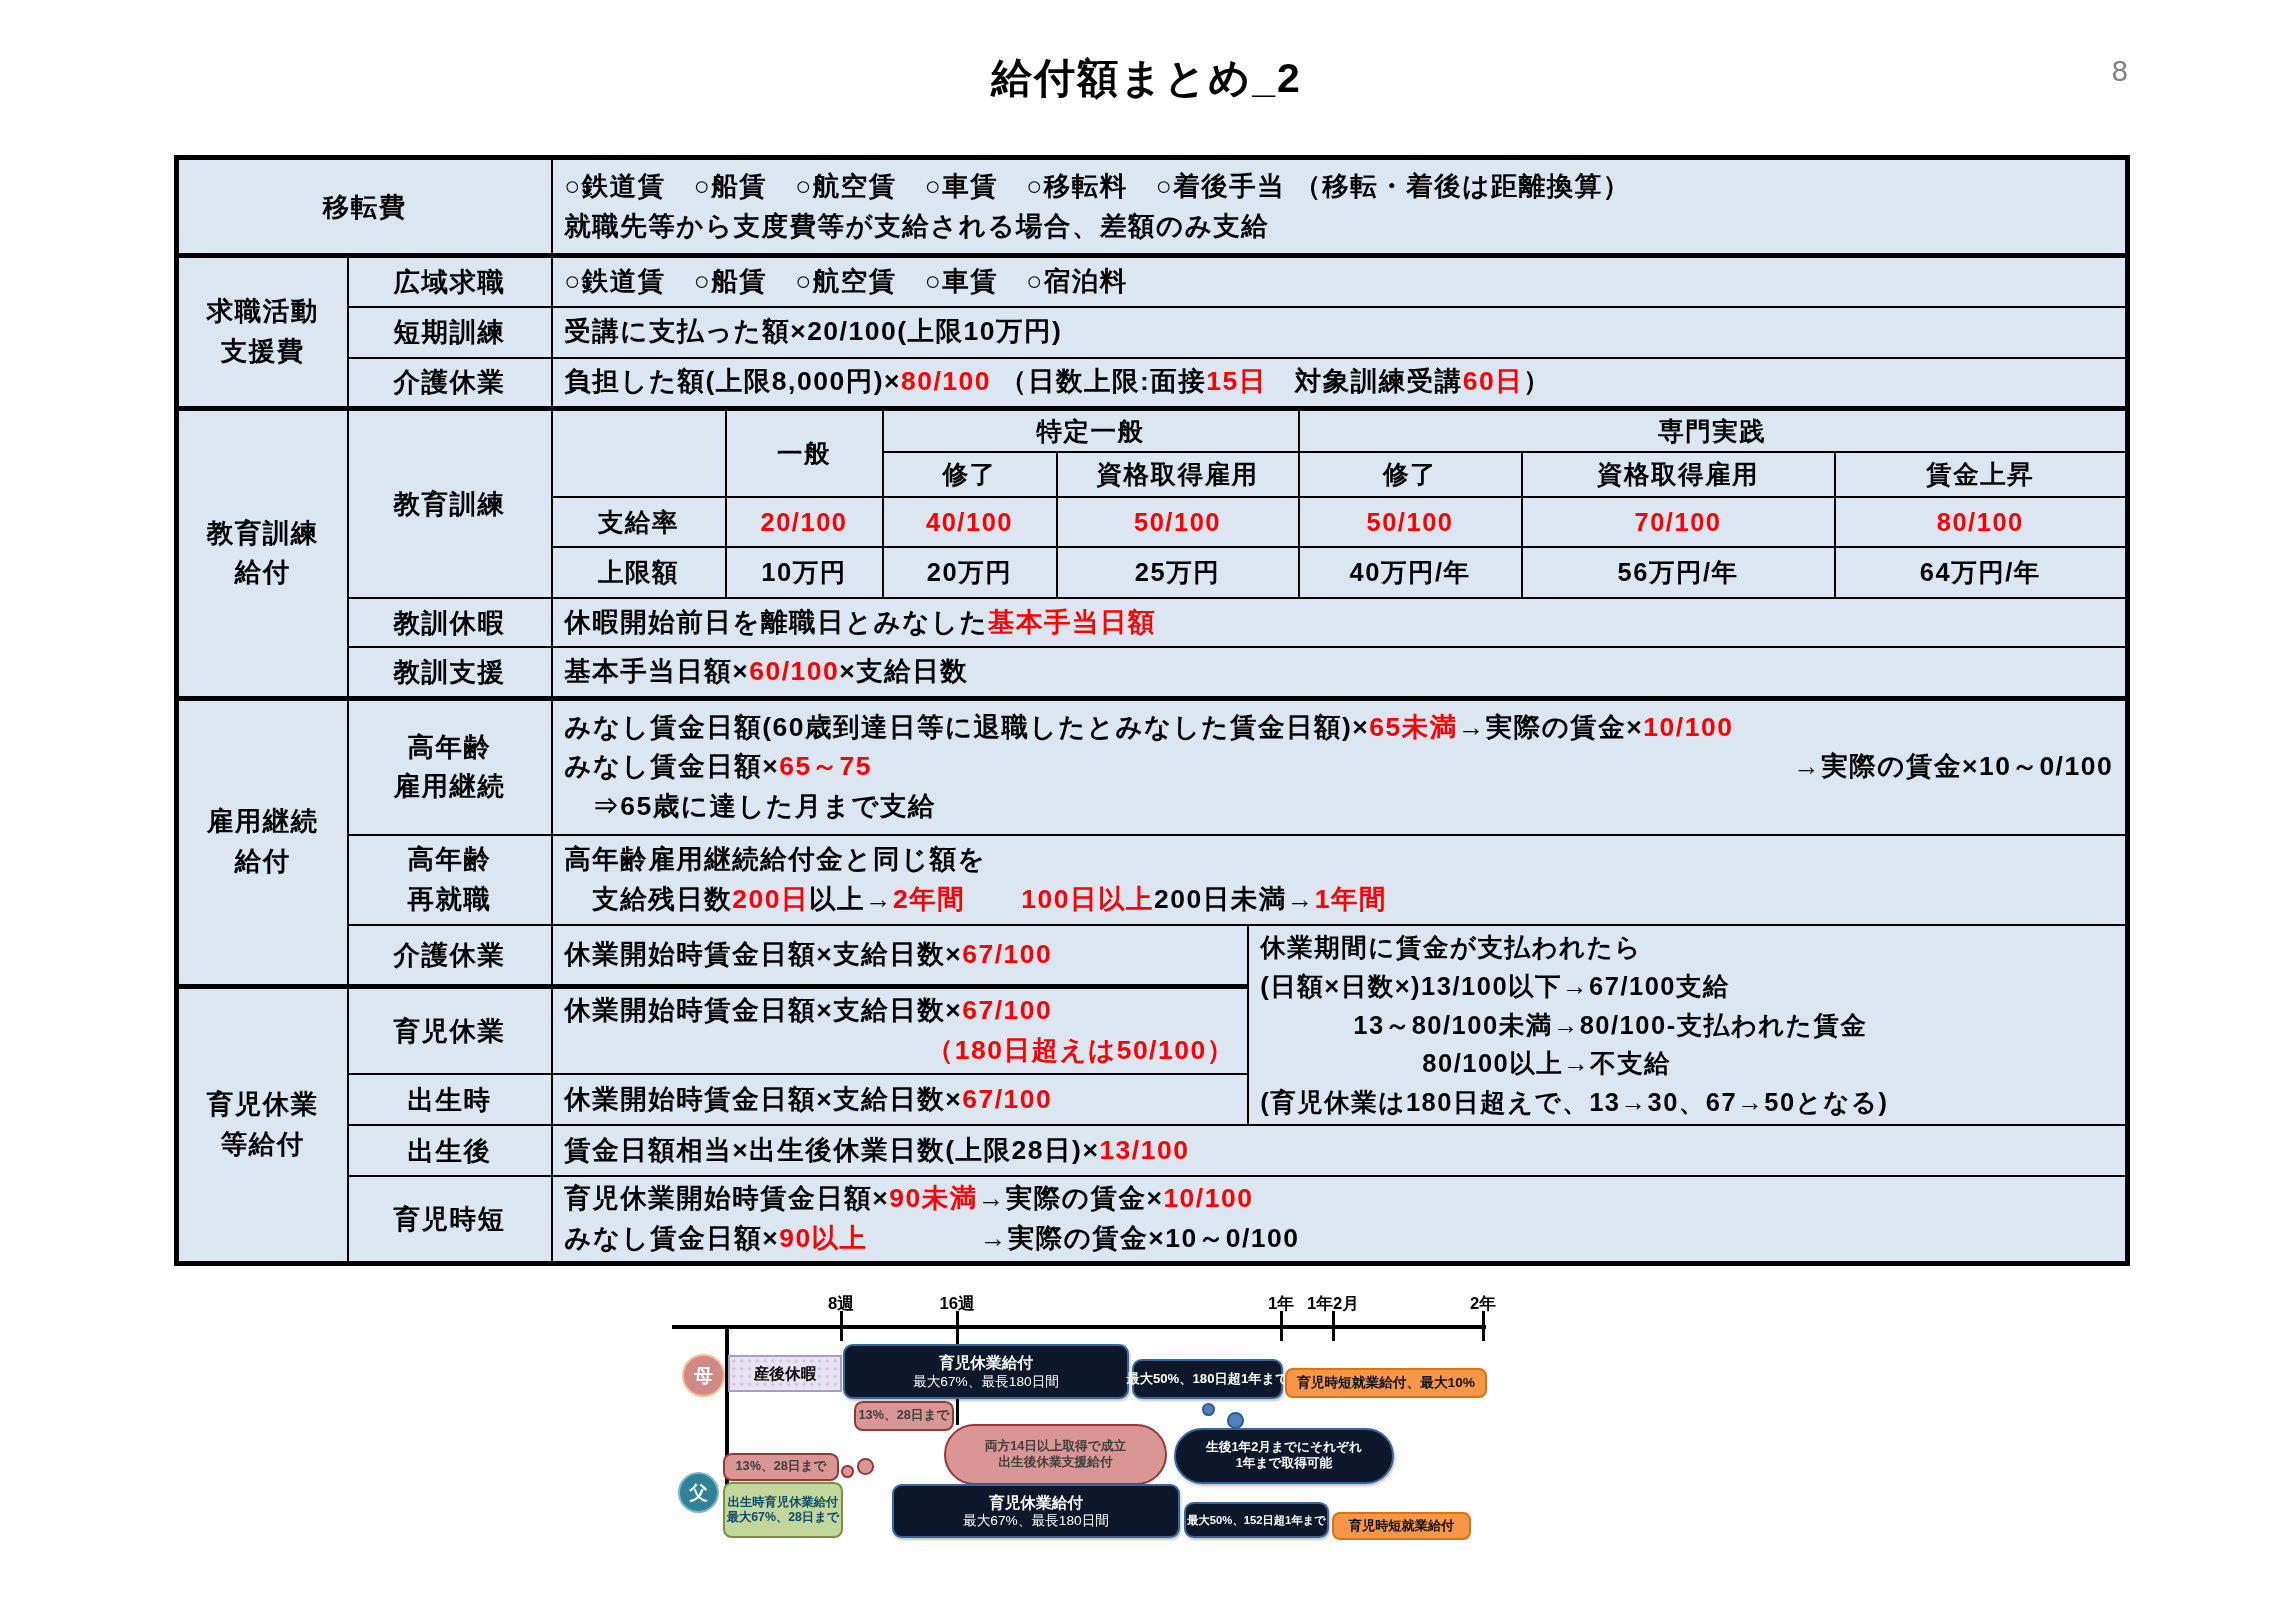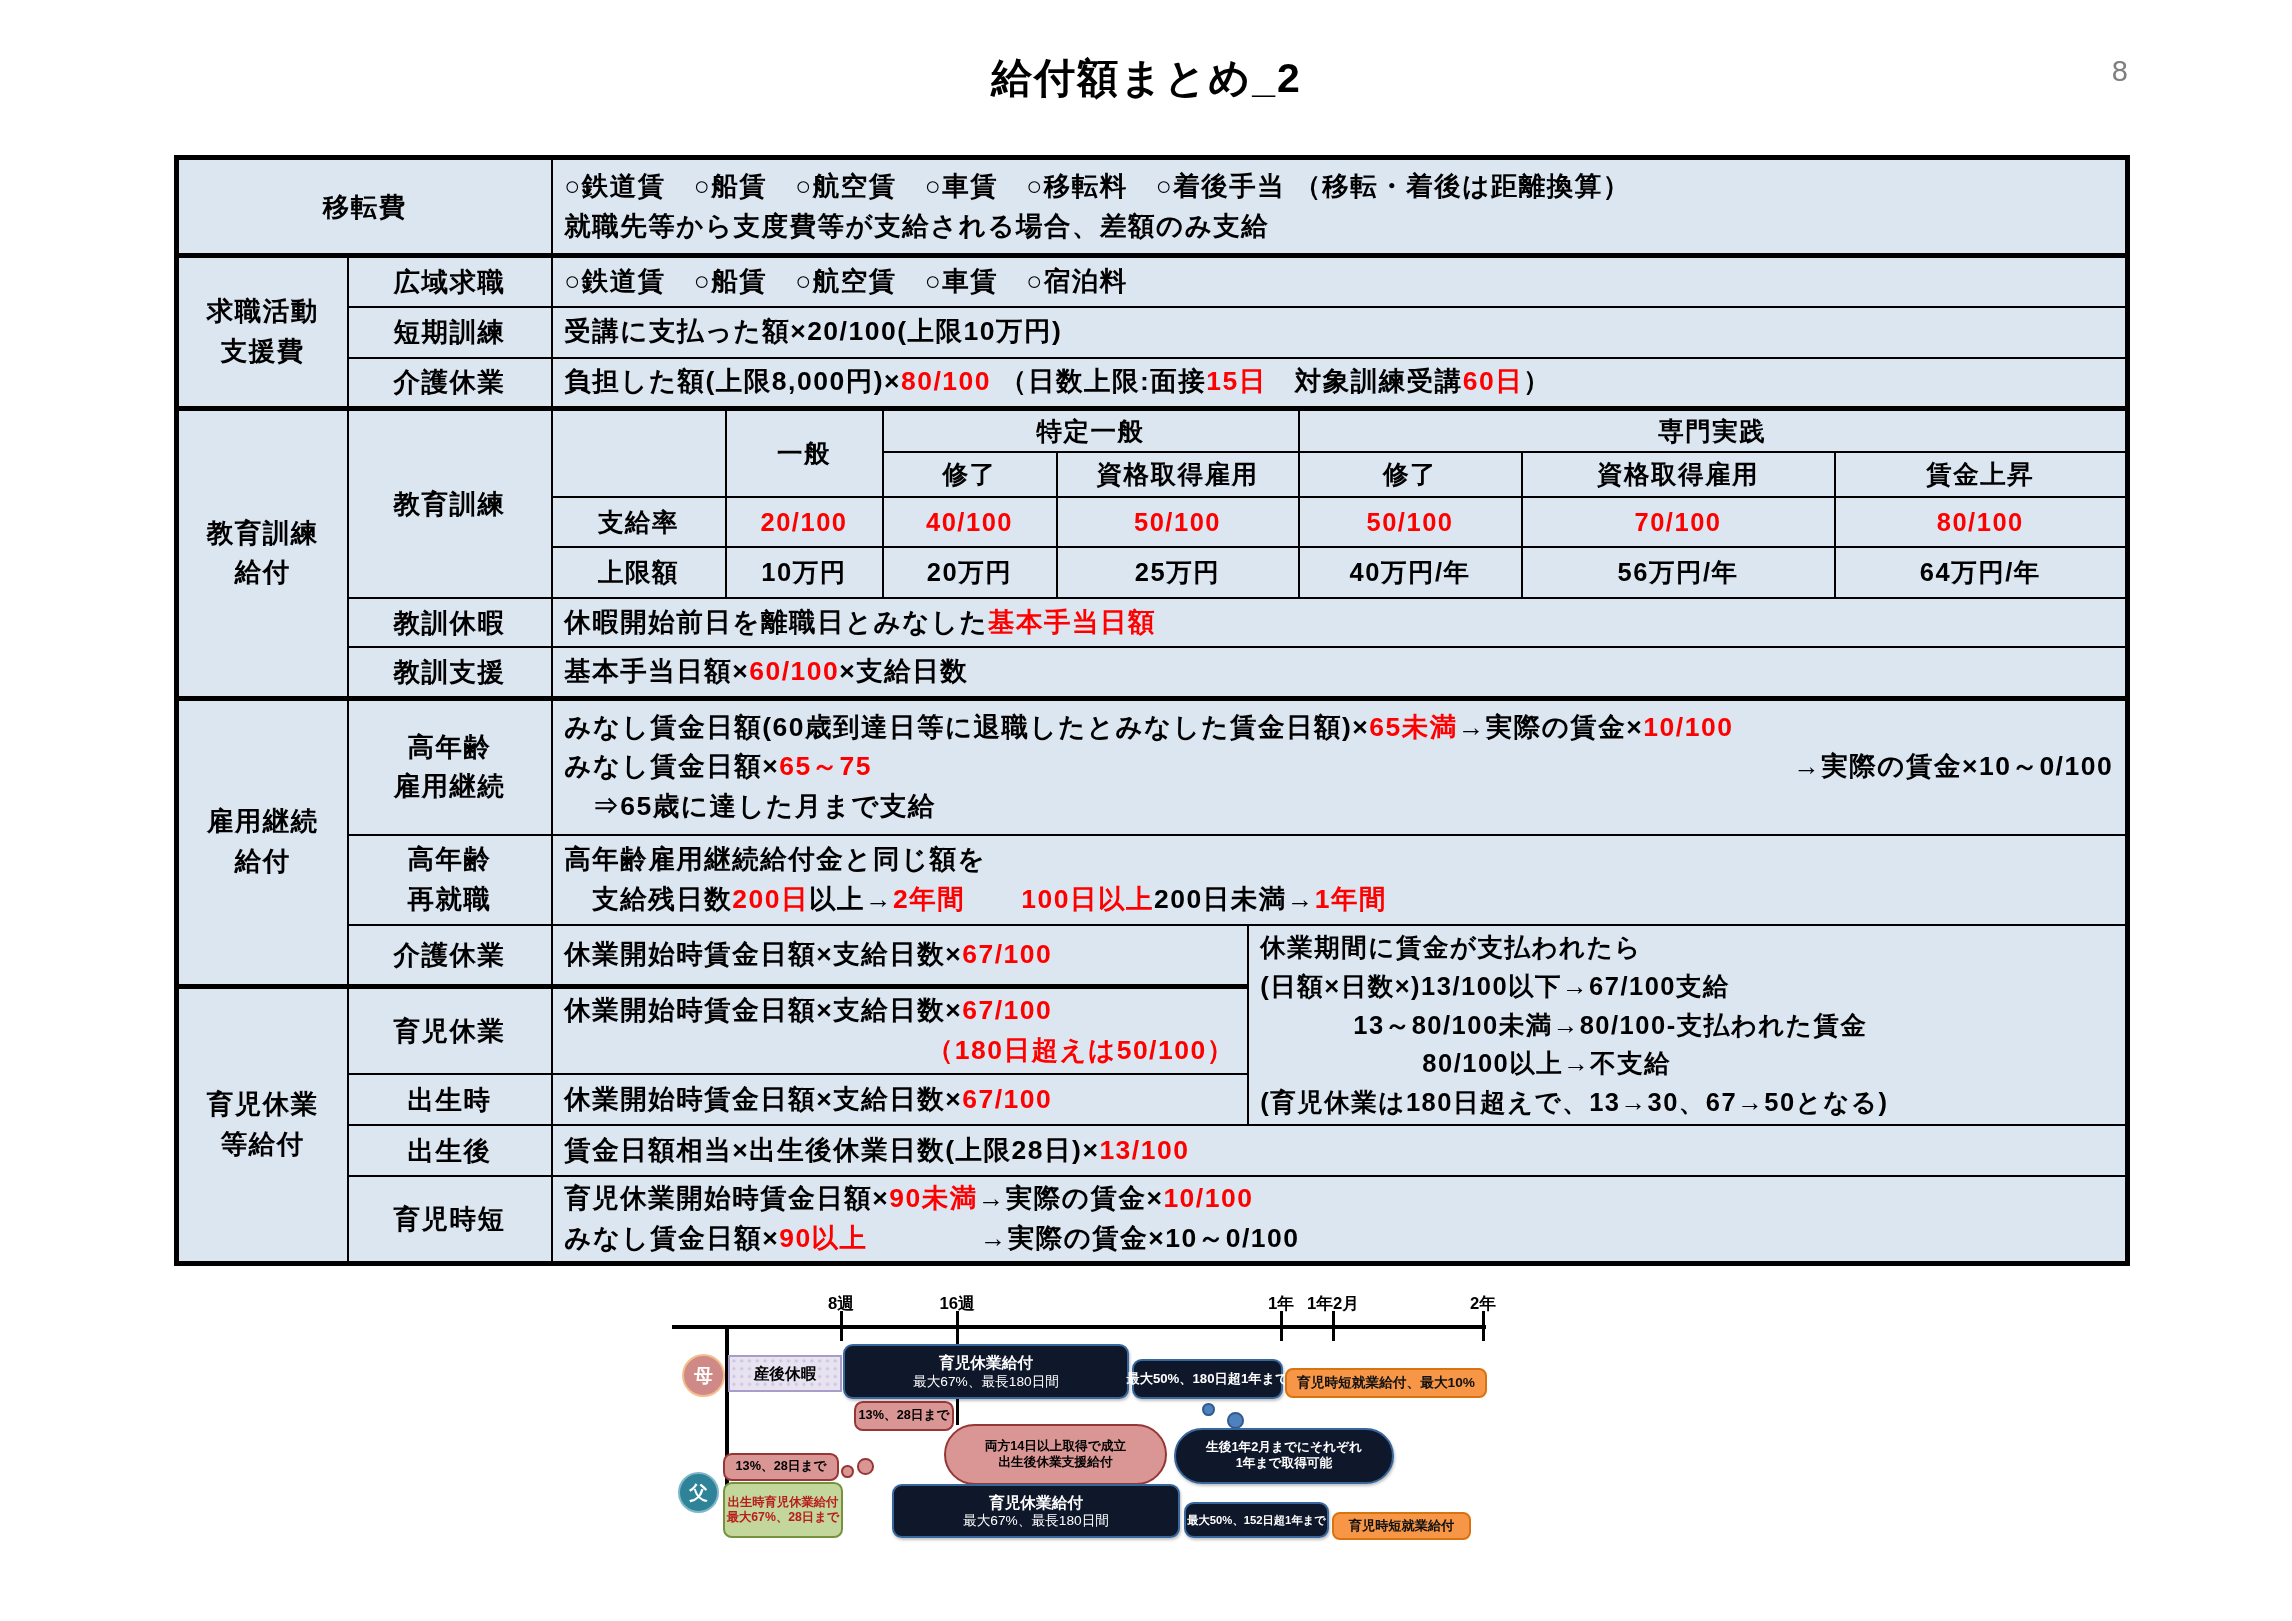--- a/index.html
+++ b/index.html
@@ -35,23 +35,23 @@
   .dg{position:absolute;left:608px;top:1292px;width:990px;height:304px;font-weight:600;letter-spacing:0;}
   .dg .lbl{position:absolute;top:0;transform:translateX(-50%);font-size:16.7px;white-space:nowrap;}
   .dg .tk{position:absolute;top:18.6px;width:2.9px;height:30px;background:#000;z-index:0;}
   .dg .tklong{position:absolute;top:33px;width:2.9px;height:100px;background:#000;z-index:0;}
   .ax{position:absolute;left:64px;top:33px;width:814px;height:3.9px;background:#000;z-index:0;}
   .birth{position:absolute;left:117px;top:33px;width:3.9px;height:206px;background:#000;z-index:1;}
   .bx{position:absolute;display:flex;flex-direction:column;align-items:center;justify-content:center;
       text-align:center;box-sizing:border-box;z-index:2;line-height:1.25;white-space:nowrap;}
   .blue{background:#0f172a;border:2px solid #38679e;color:#fff;border-radius:9.8px;box-shadow:1px 2px 2.9px rgba(0,0,0,.25);}
   .orangebx{background:#f79646;border:2px solid #d9730f;color:#111;border-radius:7.8px;}
-  .redbx{background:#d99694;border:2px solid #953735;color:#000000;border-radius:8.8px;}
+  .redbx{background:#d99694;border:2px solid #953735;color:#404040;border-radius:8.8px;}
   .cloud{border-radius:33px;border-width:2.9px;}
-  .greenbx{background:#c3d69b;border:2px solid #76923c;color:#b91c1c;border-radius:8.8px;}
+  .greenbx{background:#c3d69b;border:2px solid #76923c;color:#0c4a6e;border-radius:8.8px;}
   .lav{background:#e7e3f0;border:2px solid #a99cc6;color:#000;
        background-image:radial-gradient(#cdc6e0 1.5px,transparent 1.6px);background-size:7.8px 7.8px;}
   .badge{position:absolute;border-radius:50%;display:flex;align-items:center;justify-content:center;
          color:#fff;font-size:18.6px;z-index:3;box-sizing:border-box;}
   .m-badge{background:#cf8a88;border:2.9px solid #f6bd8d;}
   .f-badge{background:#2f8399;border:2.9px solid #7fb6c9;}
   .dot{position:absolute;border-radius:50%;z-index:2;}
   .rdot{background:#d99694;border:2px solid #953735;}
   .bdot{background:#4f81bd;border:2px solid #2f5b8f;}
   .b1{font-size:15.7px;font-weight:700;}

